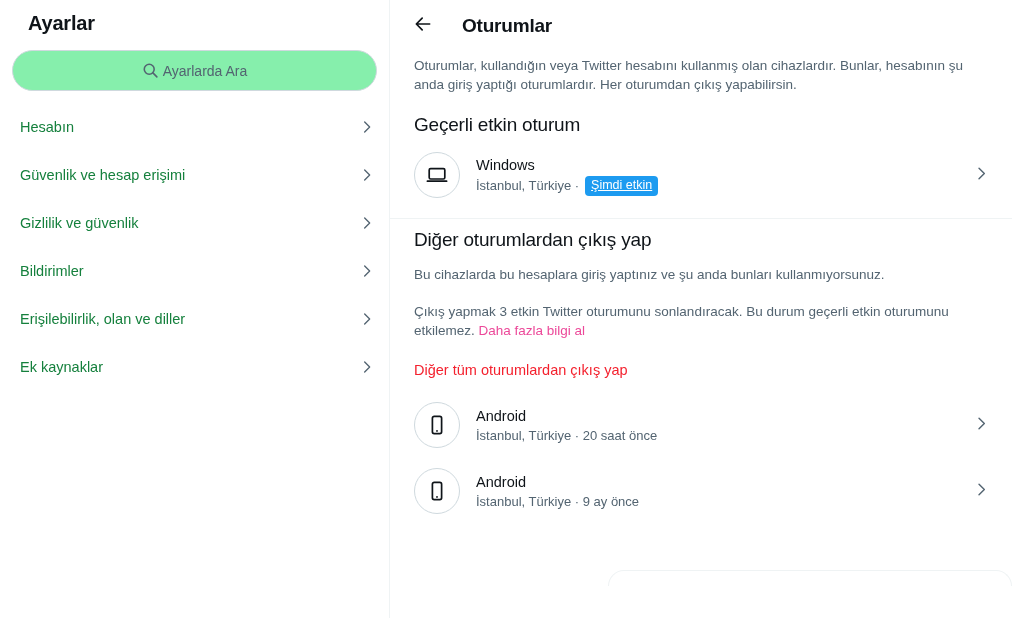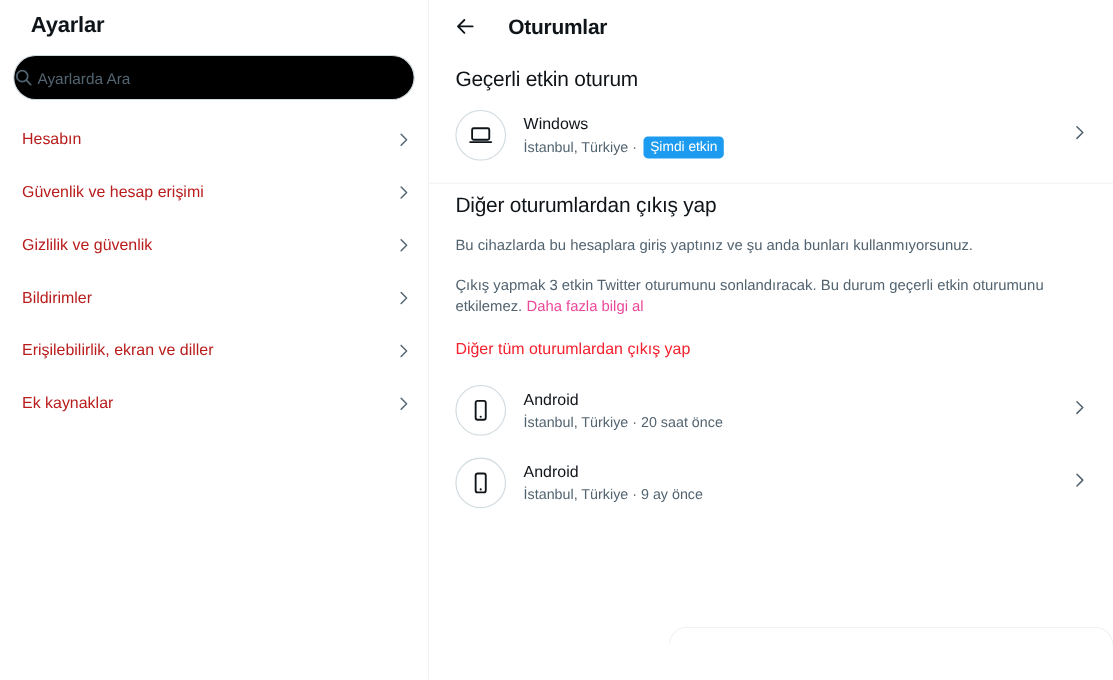--- a/index.html
+++ b/index.html
@@ -36,22 +36,23 @@
   }
   .search-wrap {
     padding: 0 12px 12px 12px;
   }
   .search-box {
     height: 41px;
     border: 1px solid #cfd9de;
     border-radius: 22px;
     display: flex;
     align-items: center;
+    justify-content: center;
     gap: 4px;
-    background: #000000;
+    background: #86efac;
   }
   .search-box .mag {
     width: 17px; height: 17px;
     display: block;
   }
   .search-placeholder {
     color: #536471;
     font-size: 14px;
     line-height: 18px;
   }
@@ -60,21 +61,21 @@
     height: 48px;
     padding: 0 14px 0 20px;
     display: flex;
     align-items: center;
     justify-content: space-between;
     cursor: pointer;
   }
   .nav-label {
     font-size: 14.5px;
     line-height: 20px;
-    color: #b91c1c;
+    color: #15803d;
   }
   .chev {
     color: #536471;
     font-size: 16px;
     line-height: 16px;
     display: block;
   }
   .chev svg { display:block; }
 
   
@@ -168,20 +169,21 @@
   .badge {
     display: inline-block;
     background: #1d9bf0;
     color: #fff;
     font-size: 12.5px;
     line-height: 15px;
     padding: 2px 6px 3px 6px;
     border-radius: 4px;
     font-weight: normal;
     white-space: nowrap;
+    text-decoration: underline;
   }
   .row-chev {
     color: #536471;
     flex: 0 0 auto;
     padding-right: 6px;
   }
 
   .note {
     font-size: 13.5px;
     line-height: 19px;
@@ -268,21 +270,21 @@
       <div class="nav-item">
         <span class="nav-label">Bildirimler</span>
         <span class="chev">
           <svg viewBox="0 0 24 24" width="16" height="16" aria-hidden="true">
               <path d="M8.5 4.5 16 12l-7.5 7.5" fill="none" stroke="#536471" stroke-width="2" stroke-linecap="round" stroke-linejoin="round"></path>
             </svg>
         </span>
       </div>
 
       <div class="nav-item">
-        <span class="nav-label">Erişilebilirlik, ekran ve diller</span>
+        <span class="nav-label">Erişilebilirlik, olan ve diller</span>
         <span class="chev">
           <svg viewBox="0 0 24 24" width="16" height="16" aria-hidden="true">
               <path d="M8.5 4.5 16 12l-7.5 7.5" fill="none" stroke="#536471" stroke-width="2" stroke-linecap="round" stroke-linejoin="round"></path>
             </svg>
         </span>
       </div>
 
       <div class="nav-item">
         <span class="nav-label">Ek kaynaklar</span>
         <span class="chev">
@@ -303,20 +305,21 @@
           <svg viewBox="0 0 24 24" width="20" height="20" aria-hidden="true">
             <path d="M20 12H4.8M11 5 4 12l7 7" fill="none" stroke="#0f1419" stroke-width="2" stroke-linecap="round" stroke-linejoin="round"></path>
           </svg>
         </span>
       </div>
       <div class="main-title">Oturumlar</div>
     </div>
 
     <div class="pane-body">
 
+      <div class="para">Oturumlar, kullandığın veya Twitter hesabını kullanmış olan cihazlardır. Bunlar, hesabının şu anda giriş yaptığı oturumlardır. Her oturumdan çıkış yapabilirsin.</div>
 
       <div class="section-head">Geçerli etkin oturum</div>
 
       <div class="device-row">
         <div class="device-icon">
           <svg viewBox="0 0 24 24" width="24" height="24" aria-hidden="true">
             <rect x="4.2" y="5.6" width="15.6" height="10.4" rx="1.4" fill="none" stroke="#0f1419" stroke-width="1.7"></rect>
             <path d="M2.4 18.2h19.2" stroke="#0f1419" stroke-width="1.7" stroke-linecap="round"></path>
           </svg>
         </div>

